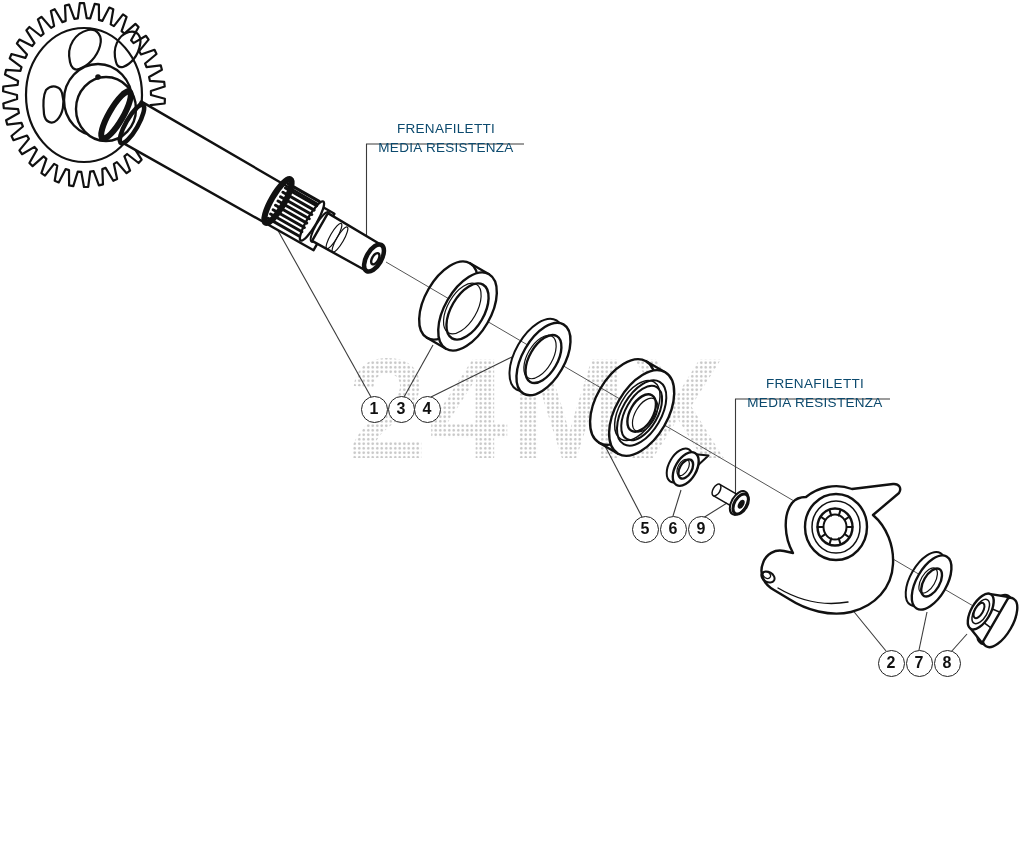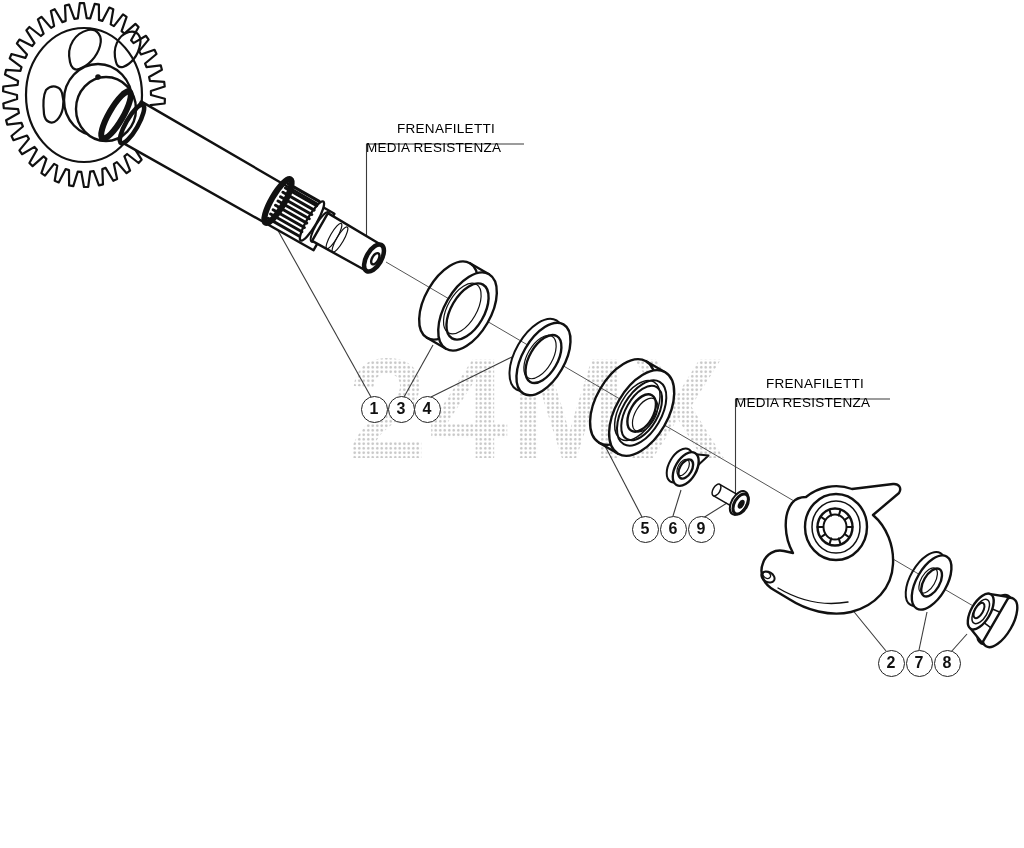--- a/index.html
+++ b/index.html
@@ -8,23 +8,23 @@
   .watermark{position:absolute;left:348px;top:338px;font-size:142px;font-weight:700;
              letter-spacing:2px;line-height:1;color:transparent;
              background-image:radial-gradient(circle,#8f8f8f 1.05px,transparent 1.45px);
              background-size:4.5px 4.5px;-webkit-background-clip:text;background-clip:text;
              opacity:.5;user-select:none;}
   @supports not ((-webkit-background-clip:text) or (background-clip:text)){
     .watermark{color:#e1e1e1;background:none;}
   }
   svg.art{position:absolute;left:0;top:0;}
   .note{position:absolute;width:160px;font-size:13.5px;line-height:15.5px;
-        letter-spacing:.3px;color:#000000;}
+        letter-spacing:.3px;color:#0c4a6e;}
   .note .l1{display:block;text-align:center;}
-  .note .l2{display:block;text-align:left;padding-top:3px;}
+  .note .l2{display:block;text-align:center;padding-top:3px;}
   .callout{position:absolute;width:27px;height:27px;border:1.4px solid #222;border-radius:50%;
            background:#fff;box-sizing:border-box;display:flex;align-items:center;justify-content:center;
            font-size:16px;font-weight:600;color:#111;}
   .copyright{position:absolute;left:355px;top:820px;width:400px;text-align:center;
              font-size:19px;font-weight:700;color:#000;}
   
   .ln{stroke:#111;fill:none;stroke-width:2.2;stroke-linecap:round;stroke-linejoin:round;}
   .fw{fill:#fff;}
   .t1{stroke-width:1.2;} .t15{stroke-width:1.5;} .t2{stroke-width:2;} .t24{stroke-width:2.4;}
   .t3{stroke-width:3;} .t45{stroke-width:4.5;} .t6{stroke-width:6;}

